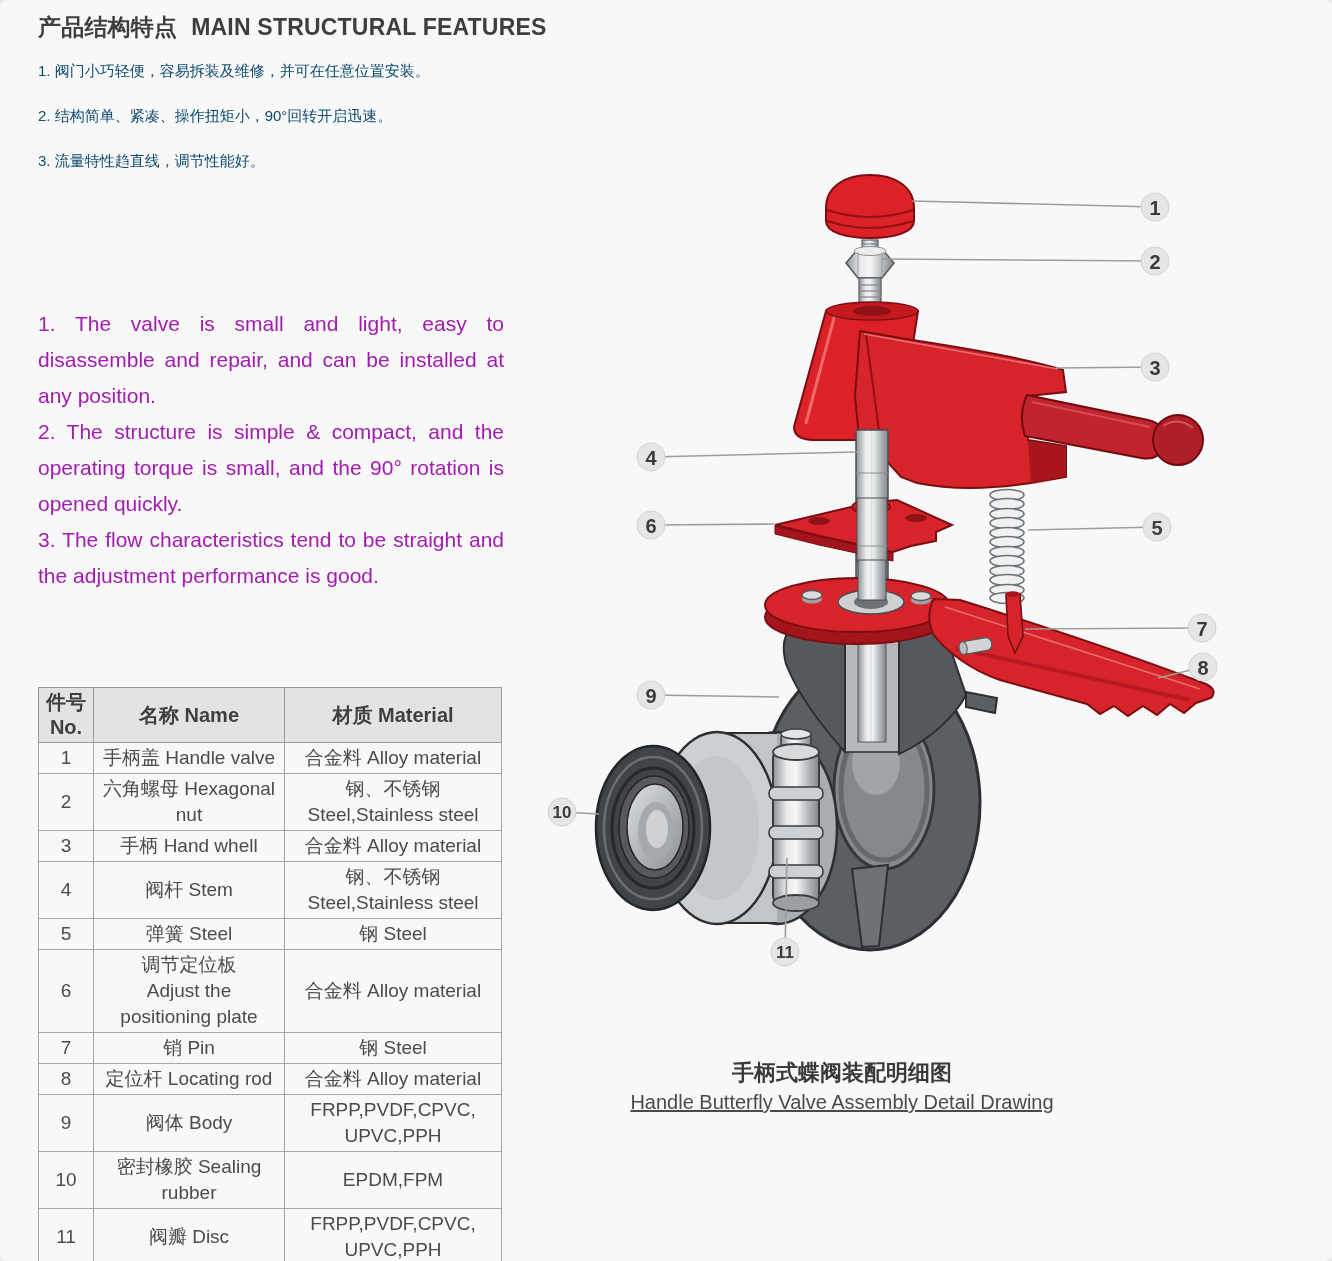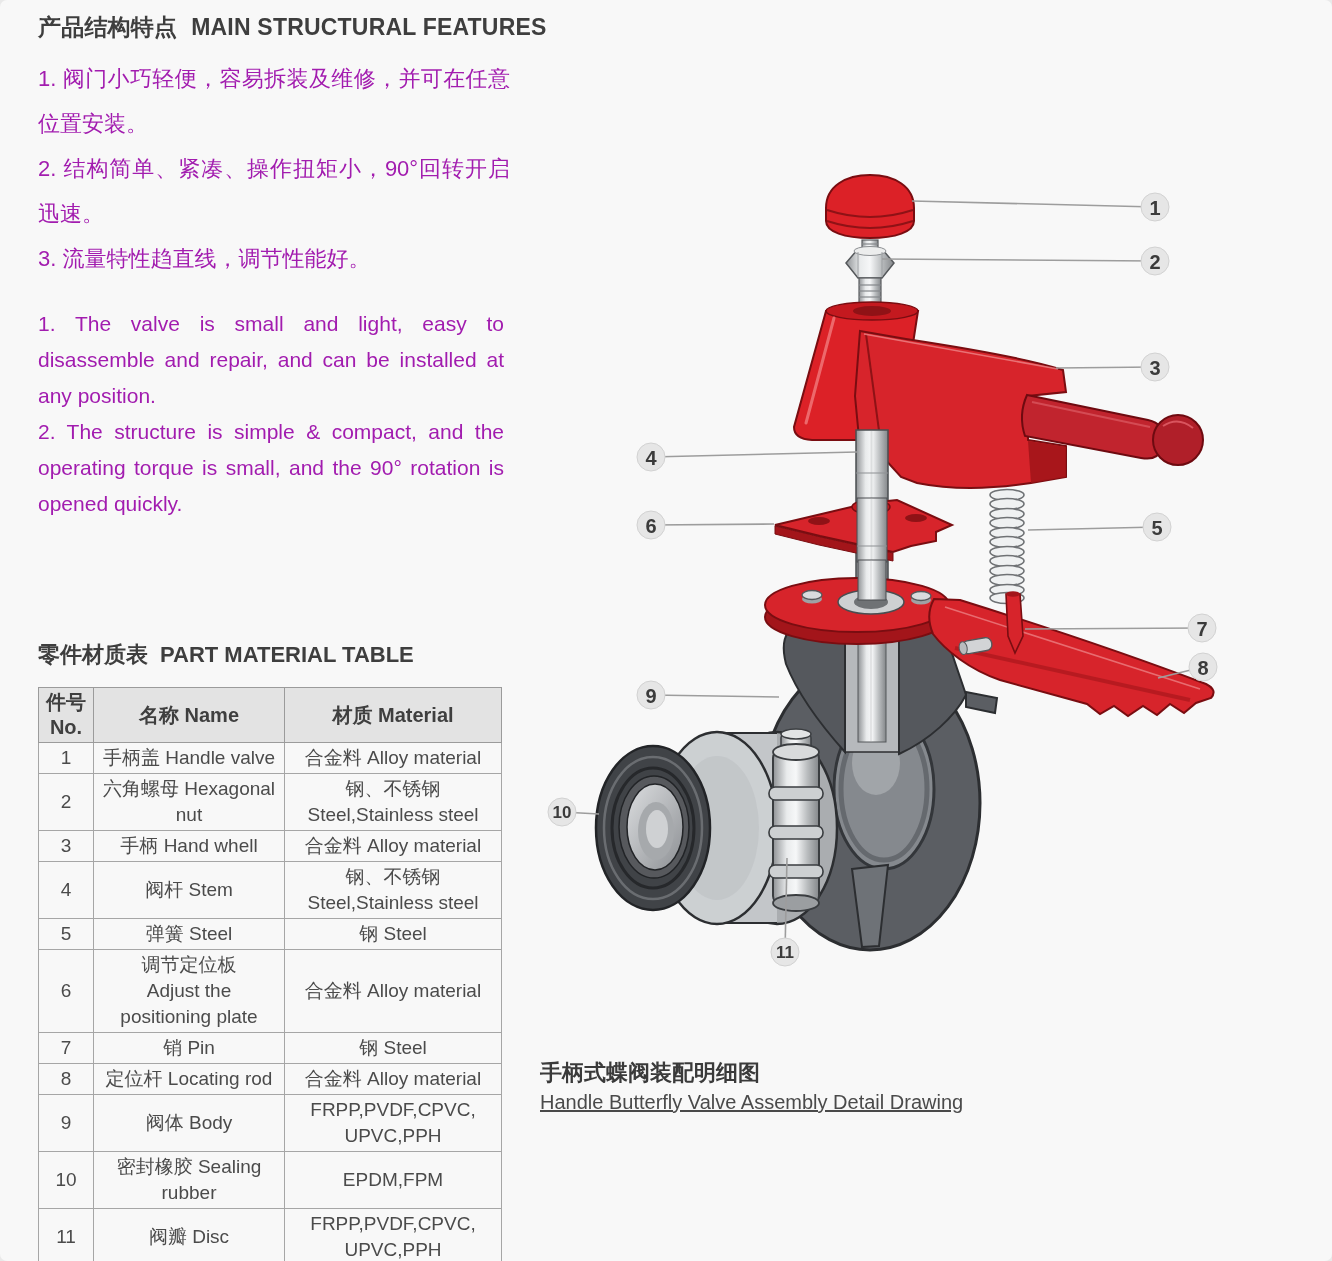--- a/index.html
+++ b/index.html
@@ -2,38 +2,38 @@
 <html><head>
 <meta charset="utf-8">
 <style>
   html,body{margin:0;padding:0;background:#e9e9e9;}
   .page{position:relative;width:1332px;height:1261px;background:#f8f8f8;overflow:hidden;
         font-family:"Liberation Sans","DejaVu Sans",sans-serif;color:#4c4c4c;border-radius:7px;}
 
   
   .main-title{position:absolute;left:38px;top:12px;font-size:23px;font-weight:600;color:#3e3e3e;letter-spacing:.2px;white-space:nowrap;}
   .main-title .en{margin-left:14px;}
-  .cn-feats{position:absolute;left:38px;top:56px;width:472px;font-size:22px;line-height:45px;text-align:justify;color:#a21caf;}
+  .cn-feats{position:absolute;left:38px;top:48px;width:472px;font-size:15px;line-height:45px;text-align:justify;color:#0c4a6e;}
   .cn-feats p{margin:0;}
   .en-feats{position:absolute;left:38px;top:306px;width:466px;font-size:21px;line-height:36px;text-align:justify;color:#a21caf;}
   .en-feats p{margin:0;}
   .tbl-title{position:absolute;left:38px;top:640px;font-size:22px;font-weight:600;color:#3e3e3e;white-space:nowrap;}
   .tbl-title .en{margin-left:12px;}
 
   table.parts{position:absolute;left:38px;top:687px;width:463px;border-collapse:collapse;table-layout:fixed;}
   table.parts col.c1{width:55px;} table.parts col.c2{width:191px;} table.parts col.c3{width:217px;}
   table.parts th{background:#e3e3e3;border:1px solid #9b9b9b;font-size:20px;font-weight:700;color:#3f3f3f;
                  height:54px;line-height:25px;white-space:pre-line;padding:0 2px;}
   table.parts td{border-left:1px solid #a6a6a6;border-right:1px solid #a6a6a6;border-top:1px solid #a6a6a6;
                  text-align:center;vertical-align:middle;font-size:19px;line-height:26px;padding:2px 2px;
                  white-space:pre-line;color:#4b4b4b;}
 
   
   .diagram-svg{position:absolute;left:540px;top:130px;width:792px;height:890px;}
-  .caption{position:absolute;left:540px;top:1058px;width:660px;}
+  .caption{position:absolute;left:512px;top:1058px;width:660px;text-align:center;}
   .caption .cn{font-size:22px;font-weight:700;color:#3a3a3a;line-height:30px;}
   .caption .en{font-size:20px;color:#4a4a4a;line-height:28px;text-decoration:underline;}
 
   .callout-num{font-family:"Liberation Sans","DejaVu Sans",sans-serif;font-weight:700;fill:#3b3b3b;}
   .leader{stroke:#9d9d9d;stroke-width:1.6;fill:none;}
 </style>
 </head>
 <body>
 
 <div class="page">
@@ -44,25 +44,23 @@
 
   <div class="cn-feats">
     <p>1. 阀门小巧轻便，容易拆装及维修，并可在任意位置安装。</p>
     <p>2. 结构简单、紧凑、操作扭矩小，90°回转开启迅速。</p>
     <p>3. 流量特性趋直线，调节性能好。</p>
   </div>
 
   <div class="en-feats">
     <p>1. The valve is small and light, easy to disassemble and repair, and can be installed at any position.</p>
     <p>2. The structure is simple &amp; compact, and the operating torque is small, and the 90° rotation is opened quickly.</p>
+    <p>3. The flow characteristics tend to be straight and the adjustment performance is good.</p>
   </div>
 
-  <div class="tbl-title">
-    <span class="cn">零件材质表</span><span class="en">PART MATERIAL TABLE</span>
-  </div>
 
   <table class="parts">
     <colgroup>
         <col class="c1">
         <col class="c2">
         <col class="c3">
       </colgroup>
     <thead>
       <tr>
         <th>件号

